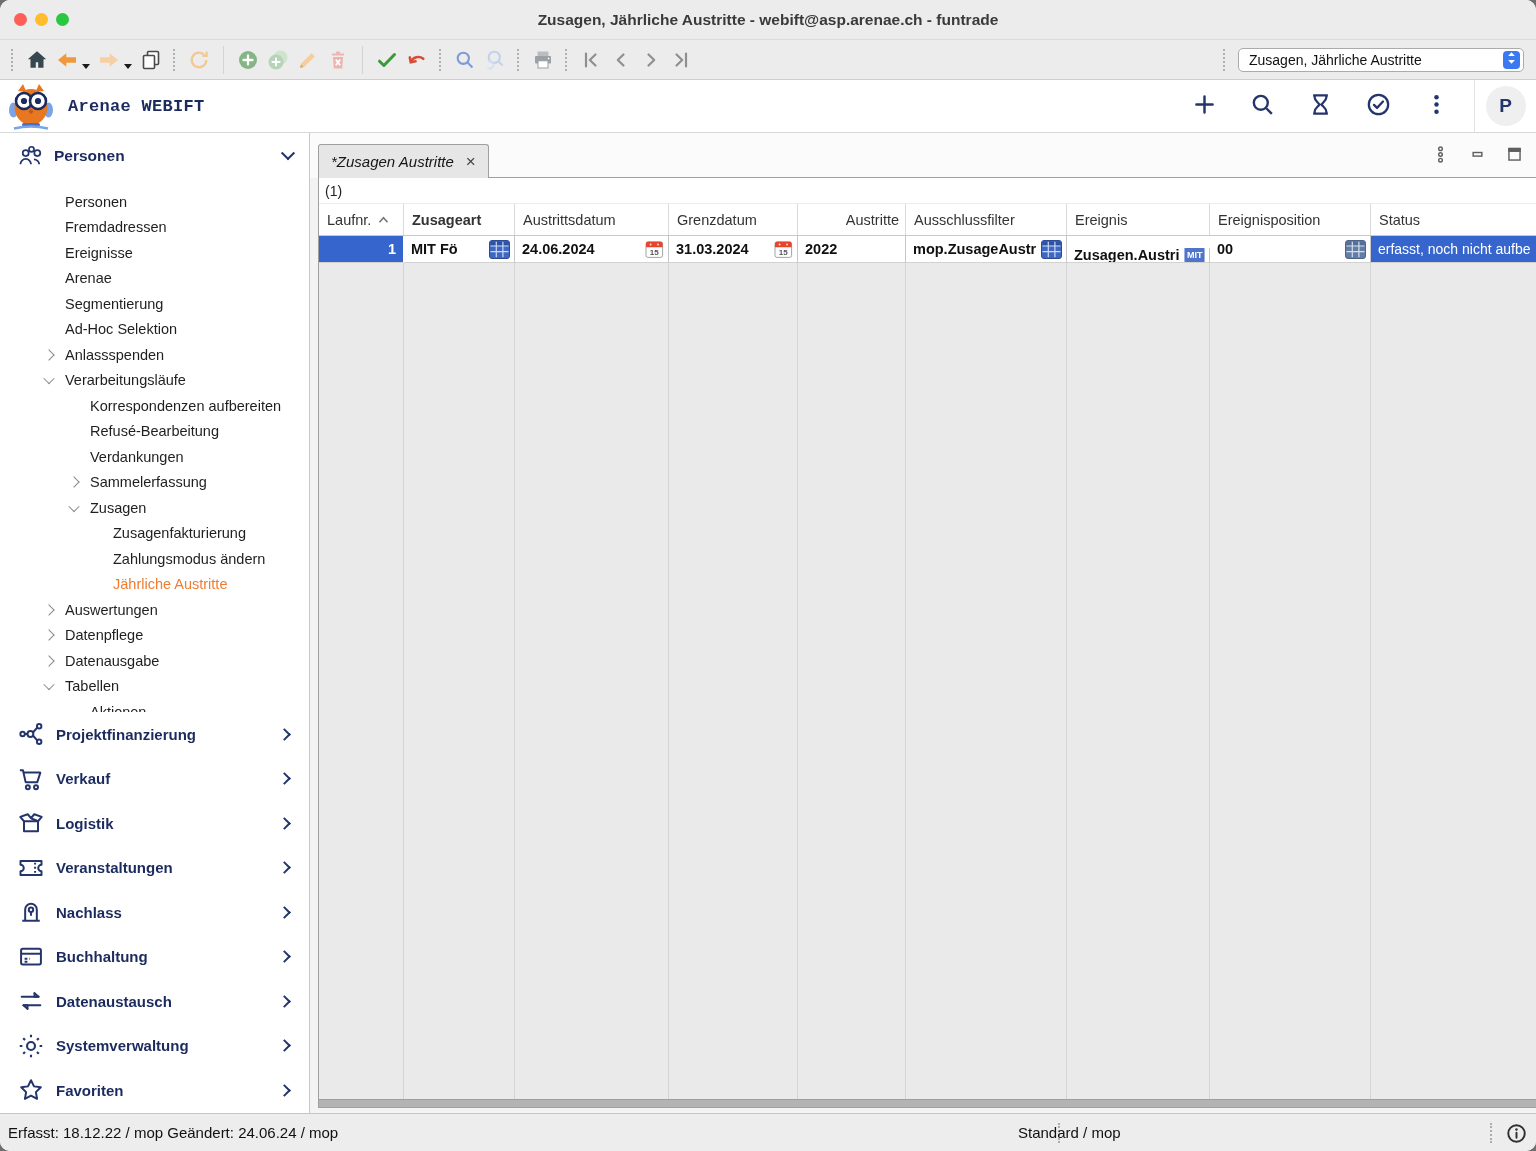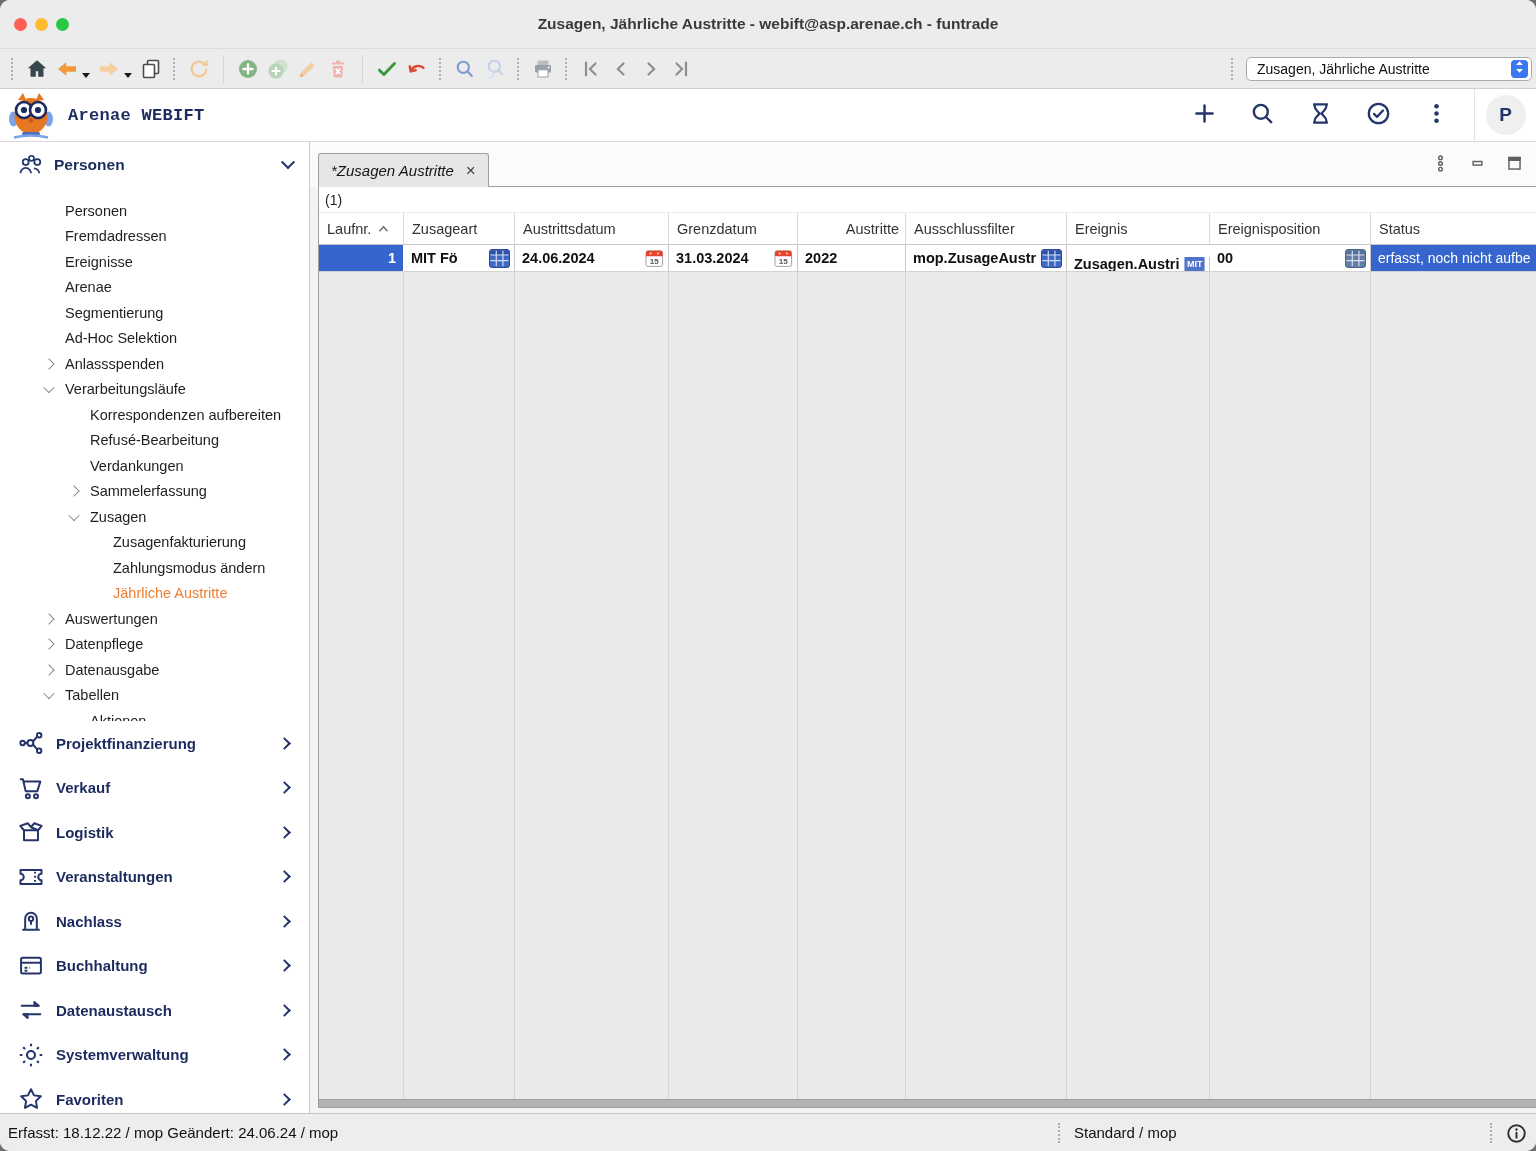--- a/index.html
+++ b/index.html
@@ -2,30 +2,30 @@
 <html><head>
 <meta charset="utf-8">
 <style>
   * { margin:0; padding:0; box-sizing:border-box; }
   html,body { width:1536px; height:1151px; }
   body { background:#6e6e6e; font-family:"Liberation Sans","DejaVu Sans",sans-serif; }
   .window { width:1536px; height:1151px; border-radius:10px; overflow:hidden; background:#fff;
             display:flex; flex-direction:column; position:relative; }
 
   
-  .titlebar { height:49px; background:#ececec; border-bottom:1px solid #dcdcdc; position:relative;
+  .titlebar { height:40px; background:#ececec; border-bottom:1px solid #dcdcdc; position:relative;
               display:flex; align-items:center; justify-content:center; flex:none; }
   .traffic { position:absolute; left:14px; top:0; bottom:0; display:flex; align-items:center; gap:8px; }
   .tl { width:13px; height:13px; border-radius:50%; display:inline-block; }
   .tl.red{ background:#ff5f57; } .tl.yellow{ background:#febc2e; } .tl.green{ background:#28c840; }
   .win-title { font-size:15.5px; font-weight:bold; color:#3a3a3a; }
 
   
   .toolbar { height:40px; background:#ececec; border-bottom:1px solid #cfcfcf; display:flex;
-             align-items:center; padding:0 4px 0 4px; flex:none; }
+             align-items:center; padding:0 12px 0 4px; flex:none; }
   .grip { width:4px; height:22px; border-left:2px dotted #b0b0b0; margin:0 7px; flex:none; }
   .vsep { width:1px; height:28px; background:#d4d4d4; margin:0 9px; flex:none; }
   .tbtn { width:30px; height:30px; display:flex; align-items:center; justify-content:center;
           background:none; border:none; flex:none; cursor:default; }
   .tbtn svg { display:block; }
   .caret { width:0; height:0; border-left:4px solid transparent; border-right:4px solid transparent;
            border-top:5px solid #1a1a1a; margin:14px 4px 0 0; }
   .tb-spacer { flex:1; }
   .view-select { width:286px; height:24px; background:#fff; border:1px solid #ababab; border-radius:5px;
                  display:flex; align-items:center; padding-left:10px; font-size:14px; color:#111;
@@ -110,21 +110,21 @@
   .tbody { flex:1; background:#eaeaea; display:flex; overflow:hidden; }
   .bodycol { flex:none; height:100%; border-right:1px solid #d4d4d4; }
   .hscroll { height:8px; flex:none; background:#b3b3b3; border-top:1px solid #9e9e9e; }
 
   
   .statusbar { height:38px; flex:none; background:#ededed; border-top:1px solid #c6c6c6;
                display:flex; align-items:center; padding-left:8px; font-size:15px; color:#111;
                position:relative; }
   .sb-grip { position:absolute; width:4px; height:20px; border-left:2px dotted #adadad; top:9px; }
   .sb-grip.g1 { left:1058px; } .sb-grip.g2 { right:42px; }
-  .sb-mode { position:absolute; left:1074px; top:0; height:38px; line-height:38px; }
+  .sb-mode { position:absolute; left:1018px; top:0; height:38px; line-height:38px; }
   .sb-info { position:absolute; right:8px; top:7px; width:24px; height:24px; display:flex;
              align-items:center; justify-content:center; }
 </style>
 </head>
 <body>
 
 <div class="window">
 
   <div class="titlebar">
     <div class="traffic">
@@ -627,21 +627,21 @@
 
             <div class="th" style="width: 85px;">
               <span class="th-label">Laufnr.</span>
               <span class="sort">
                 <svg width="11" height="8" viewBox="0 0 11 8" fill="none" stroke="#767676" stroke-width="1.6">
                   <path d="M1.5 6.3L5.5 1.8l4 4.5"></path>
                 </svg>
               </span>
             </div>
 
-            <div class="th" style="width: 111px;">
+            <div class="th" style="width: 111px; font-weight: bold;">
               <span class="th-label">Zusageart</span>
 
             </div>
 
             <div class="th" style="width: 154px;">
               <span class="th-label">Austrittsdatum</span>
 
             </div>
 
             <div class="th" style="width: 129px;">

